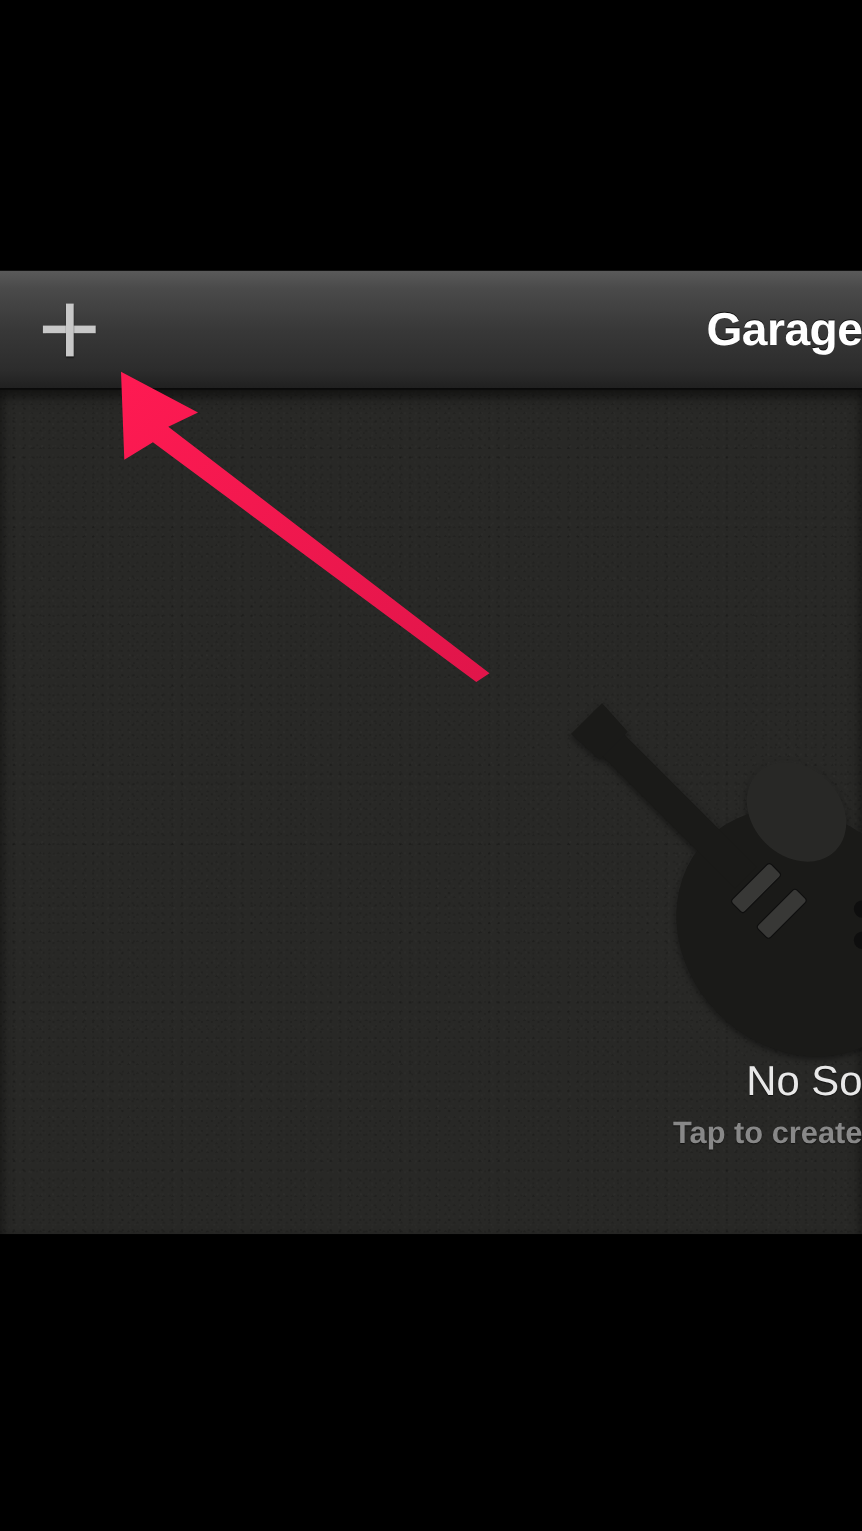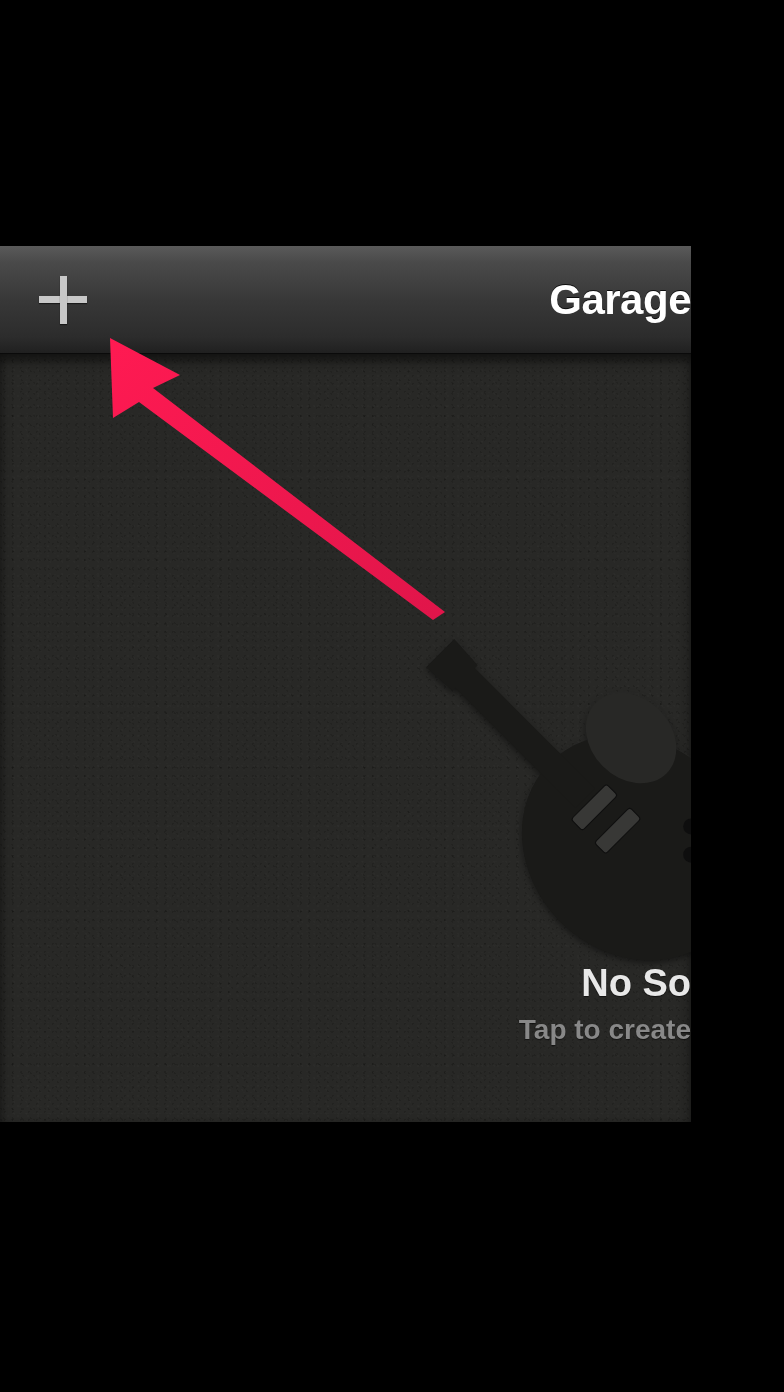--- a/index.html
+++ b/index.html
@@ -14,21 +14,21 @@
       background: #000000;
       font-family: -apple-system, "Helvetica Neue", Helvetica, Arial, sans-serif;
       overflow: hidden;
       position: relative;
     }
     
     .app-container {
       position: absolute;
       top: 246px;
       left: 0;
-      width: 691px;
+      width: 784px;
       height: 876px;
       overflow: hidden;
     }
     
     .toolbar {
       width: 100%;
       height: 108px;
       background: linear-gradient(to bottom, 
         #5a5a5a 0%, 
         #4a4a4a 15%, 
@@ -110,21 +110,21 @@
       height: 100%;
       filter: drop-shadow(0 2px 3px rgba(0,0,0,0.5)) drop-shadow(0 -1px 1px rgba(255,255,255,0.03));
     }
     
     .empty-title {
       position: absolute;
       right: 0;
       top: 608px;
       color: #e8e8e8;
       font-size: 38px;
-      font-weight: bold;
+      font-weight: normal;
       white-space: nowrap;
       text-shadow: 0 1px 1px rgba(0,0,0,0.6);
     }
     
     .empty-subtitle {
       position: absolute;
       right: 0;
       top: 660px;
       color: #888888;
       font-size: 28px;

